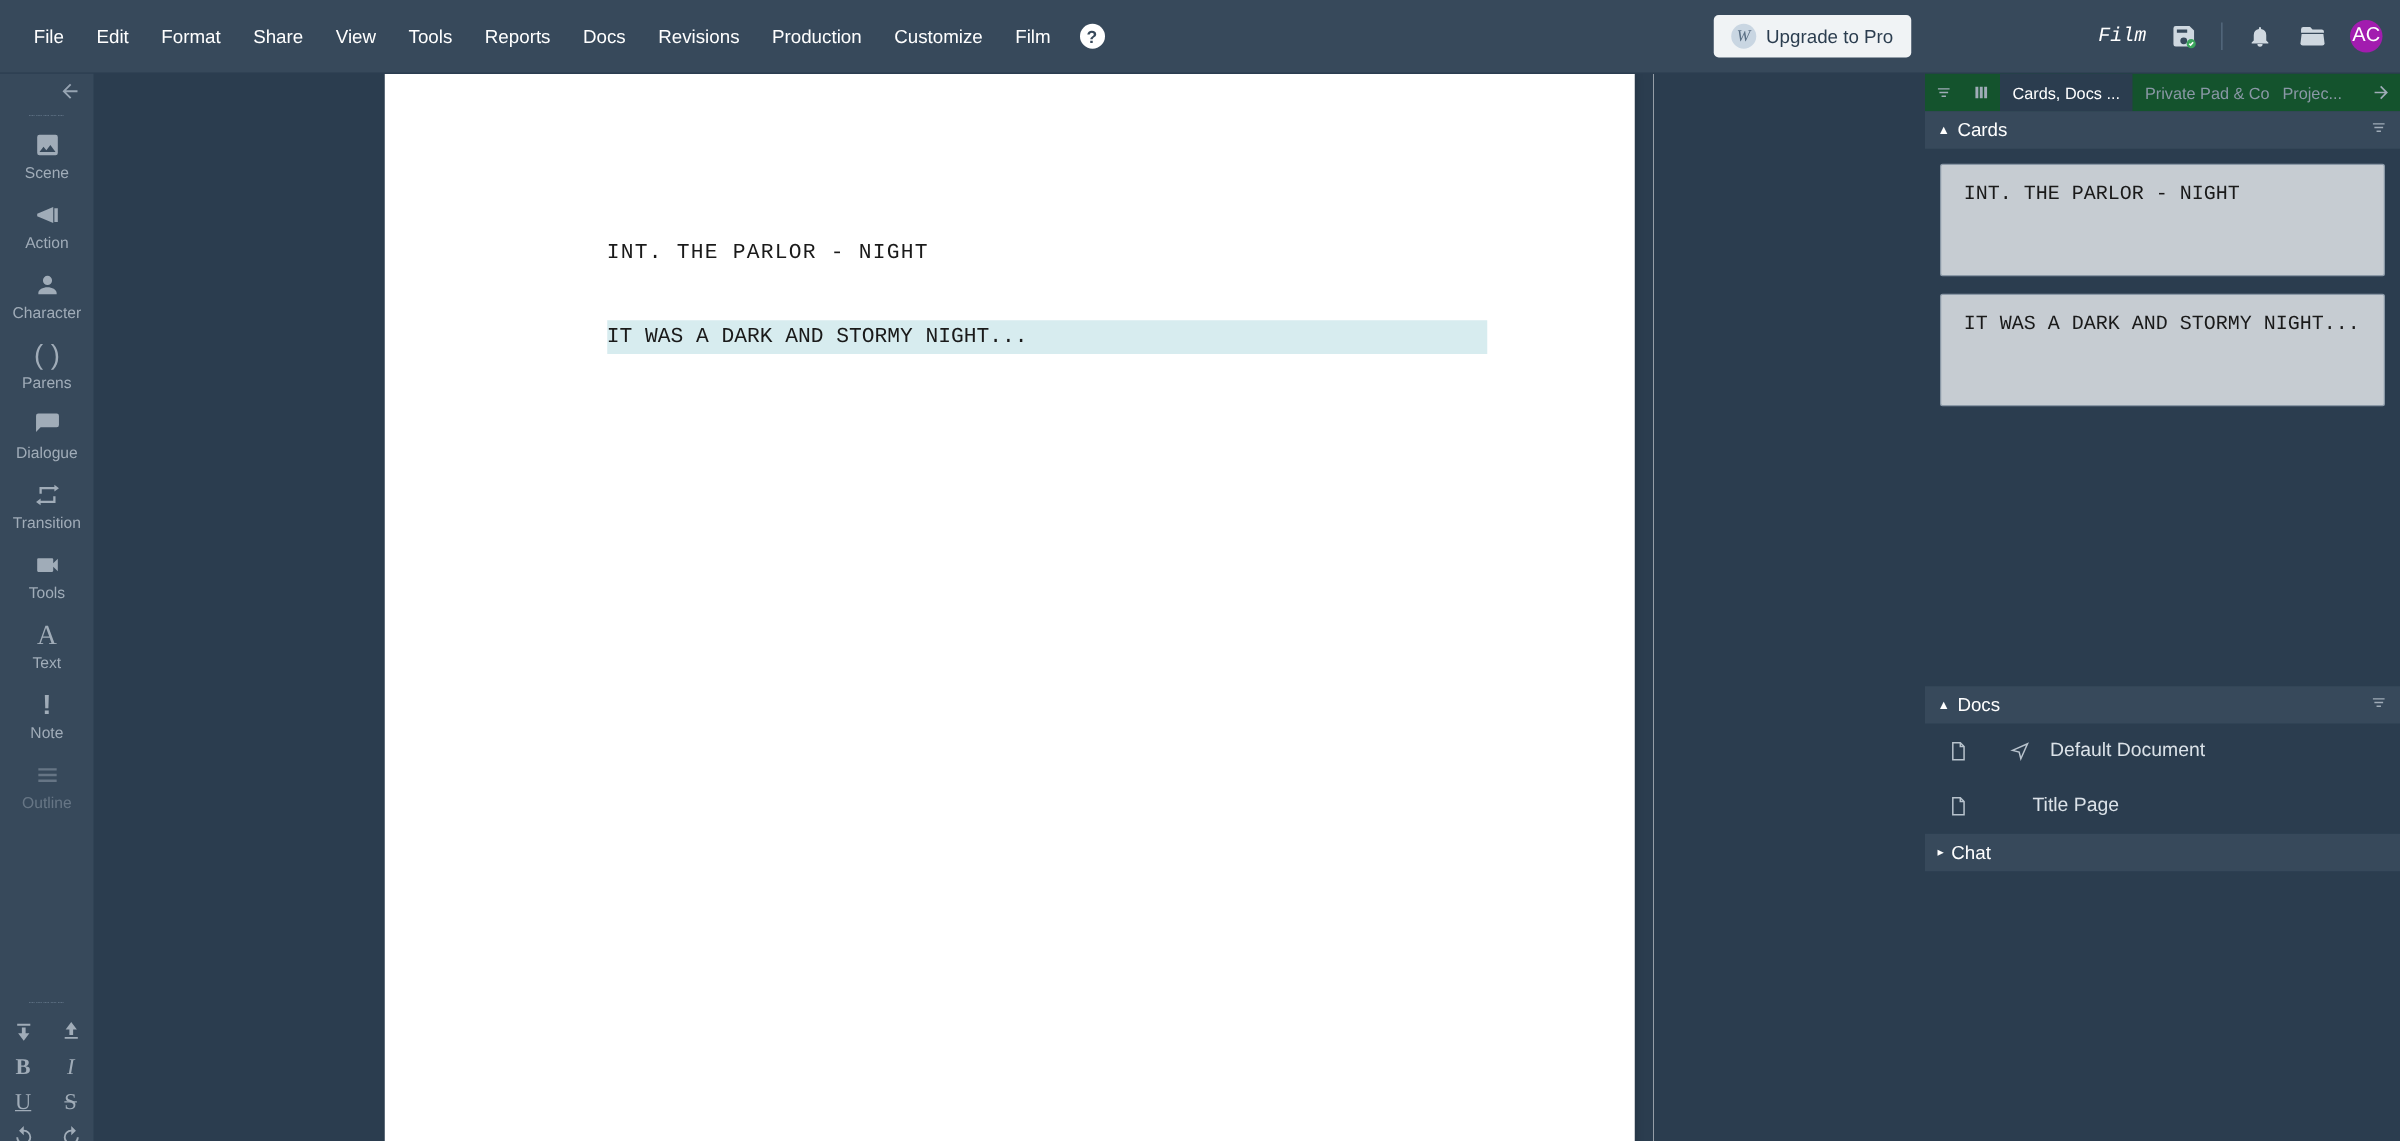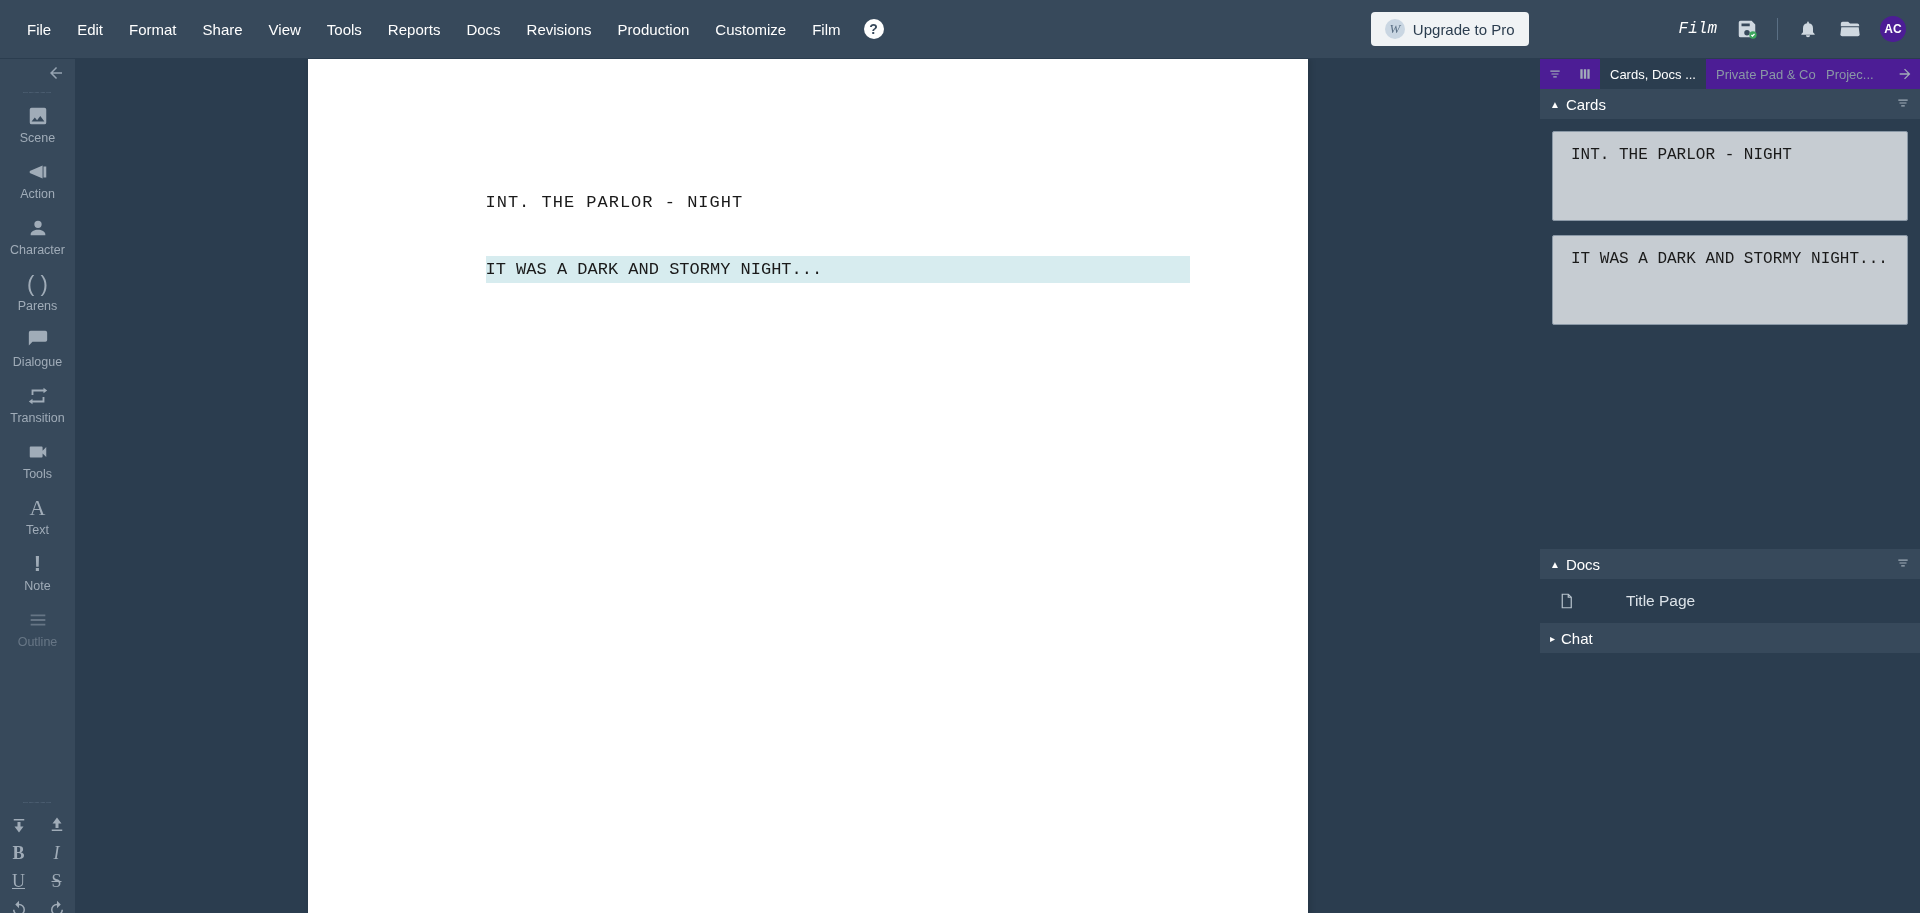--- a/index.html
+++ b/index.html
@@ -70,25 +70,25 @@
   color: #cfd8e0;
   cursor: pointer;
   display: inline-flex; align-items: center; justify-content: center;
   width: 24px; height: 24px;
 }
 .vdiv {
   width: 1px; height: 22px; background: #5a6f84;
 }
 .avatar {
   width: 26px; height: 26px; border-radius: 50%;
-  background: #4c1d95;
+  background: #a21caf;
   color: #ffffff;
   display: inline-flex; align-items: center; justify-content: center;
-  font-size: 12px;
-  font-weight: 700;
+  font-size: 16px;
+  font-weight: 400;
 }
 
 
 .main {
   display: flex;
   height: calc(100% - 43px);
 }
 
 
 .left-rail {
@@ -188,21 +188,21 @@
 .page-scroll::-webkit-scrollbar-thumb { background: #8696a6; border-radius: 2px; }
 
 
 .right-panel {
   width: 380px;
   background: #2b3d4f;
   display: flex; flex-direction: column;
 }
 .rp-tabbar {
   height: 30px;
-  background: #4c1d95;
+  background: #14532d;
   display: flex; align-items: stretch;
 }
 .rp-tabbar .tab-icon {
   width: 30px;
   display: flex; align-items: center; justify-content: center;
   color: #a0acb8;
   cursor: pointer;
 }
 .rp-tab {
   padding: 0 10px;
@@ -484,20 +484,34 @@
       </span>
     </div>
     <div class="docs-area">
       <div class="doc-item">
         <span class="doc-icon">
           <svg viewBox="0 0 24 24" width="18" height="18" fill="none" stroke="#b8c3cd" stroke-width="1.6">
               <path d="M7 3h8l4 4v14H7z"></path>
               <path d="M15 3v4h4"></path>
             </svg>
         </span>
+        <span class="doc-icon2">
+          <svg viewBox="0 0 24 24" width="16" height="16" fill="none" stroke="#b8c3cd" stroke-width="1.8">
+              <path d="M3 11l18-8-8 18-2-8-8-2z"></path>
+            </svg>
+        </span>
+        <span>Default Document</span>
+      </div>
+      <div class="doc-item">
+        <span class="doc-icon">
+          <svg viewBox="0 0 24 24" width="18" height="18" fill="none" stroke="#b8c3cd" stroke-width="1.6">
+              <path d="M7 3h8l4 4v14H7z"></path>
+              <path d="M15 3v4h4"></path>
+            </svg>
+        </span>
         <span class="doc-plain-indent" style="margin-left:36px">Title Page</span>
       </div>
     </div>
 
     <div class="section-header chat-area">
       <span class="caret">▸</span>
       <span>Chat</span>
       <span class="flex1"></span>
     </div>
   </div>

